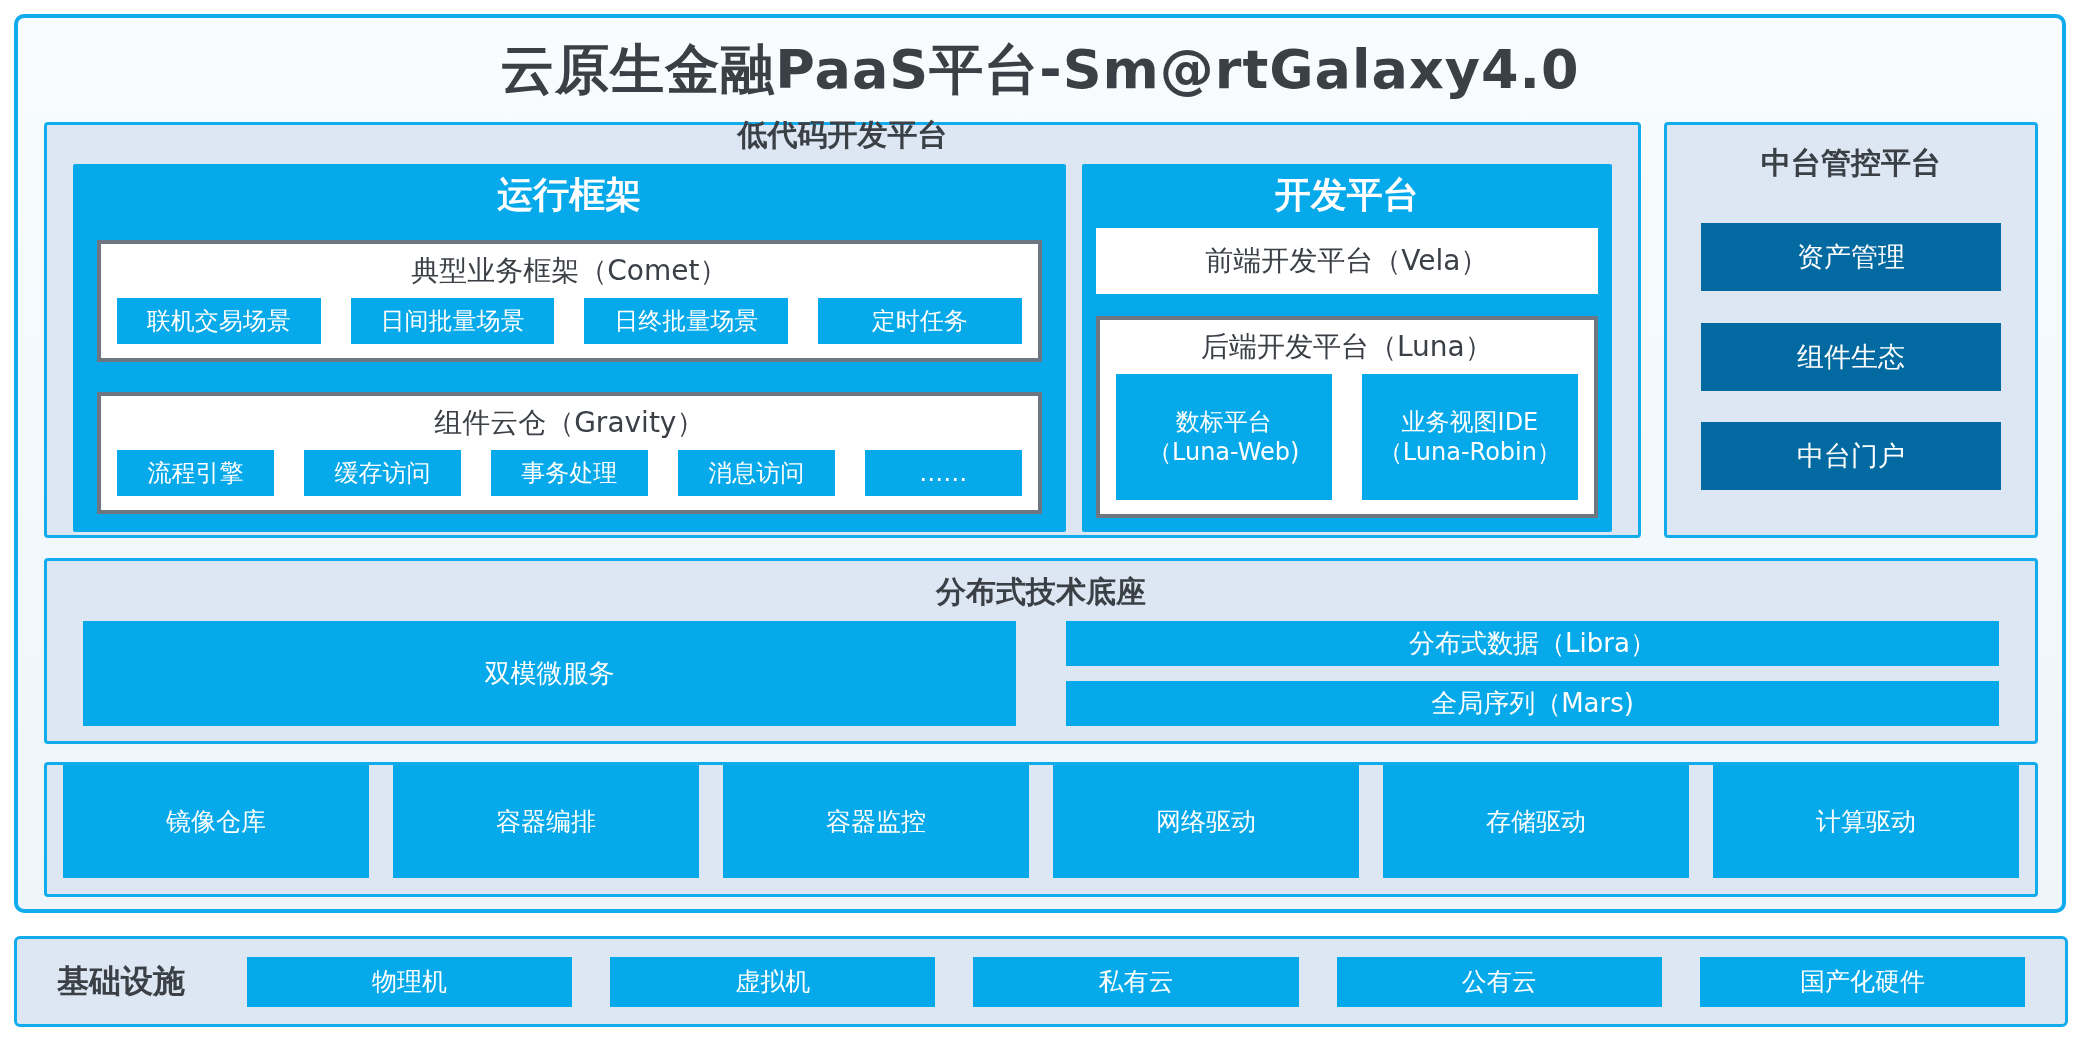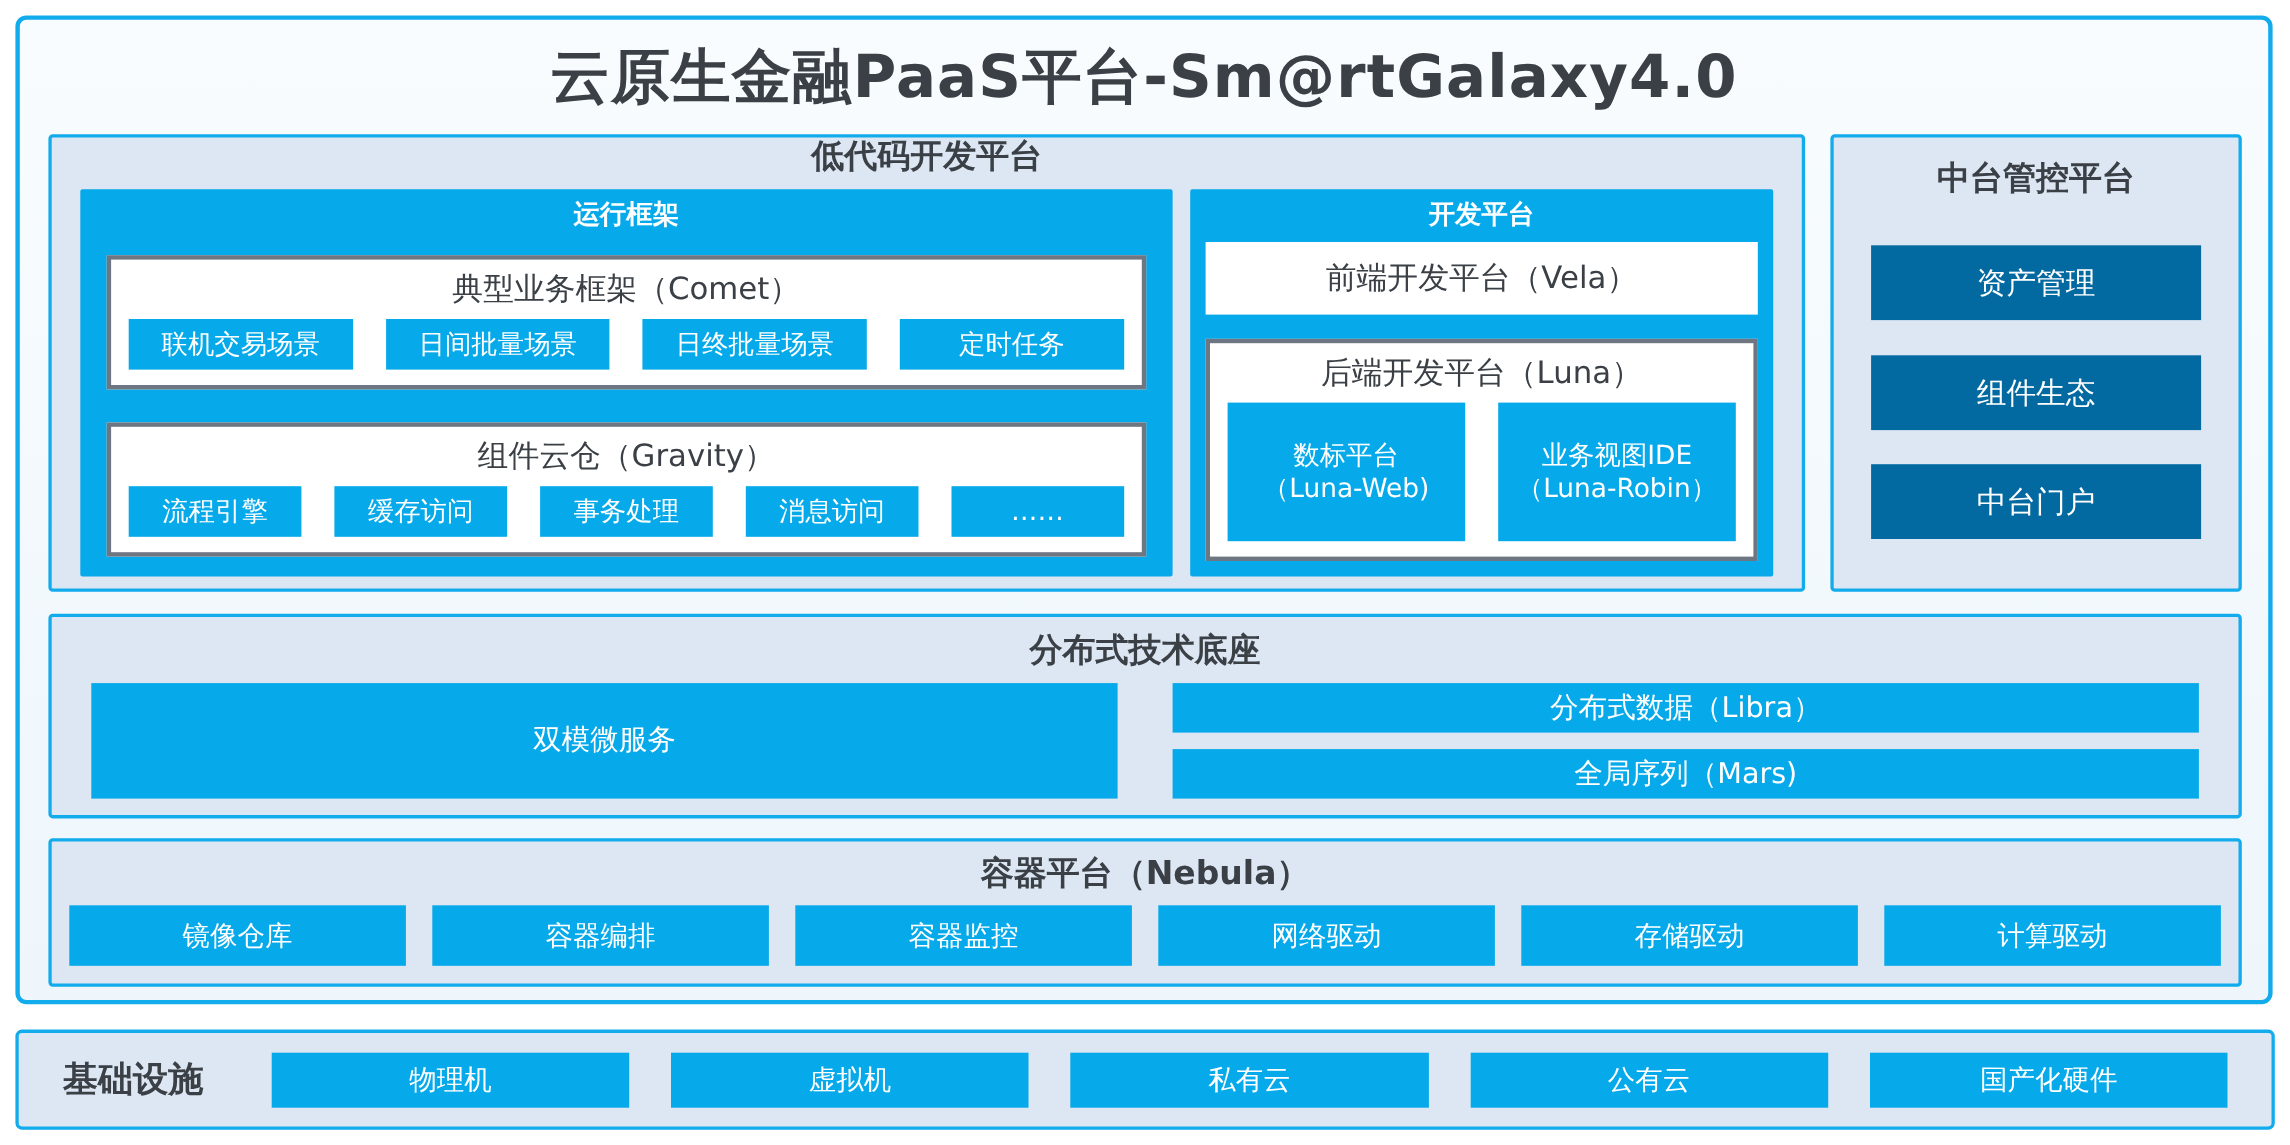--- a/index.html
+++ b/index.html
@@ -37,21 +37,21 @@
   .lowcode { flex:1; display:flex; flex-direction:column; }
   .lowcode-body { flex:1; display:flex; gap:16px; padding:0 26px 24px; }
 
   .blue-panel {
     background:#06a9e9; border-radius:2px; display:flex; flex-direction:column;
     min-width:0;
   }
   .runtime { flex:655; }
   .dev { flex:350; }
   .blue-title {
-    text-align:center; color:#ffffff; font-weight:700; font-size:24px;
+    text-align:center; color:#ffffff; font-weight:700; font-size:36px;
     padding:9px 0 11px; line-height:1.2;
   }
 
   .framed {
     box-sizing:border-box; background:#ffffff; border:4px solid #6e7682;
     display:flex; flex-direction:column; padding:5px 16px 14px; flex:1;
   }
   .runtime .framed { margin:12px 24px 18px; }
   .framed-title {
     text-align:center; font-size:28px; font-weight:500; color:#3b4046;
@@ -202,21 +202,20 @@
           <span>双模微服务</span>
         </div>
         <div class="dist-col">
           <div class="dist-chip">分布式数据（Libra）</div>
           <div class="dist-chip">全局序列（Mars)</div>
         </div>
       </div>
     </div>
 
     <div class="panel containerp">
-      <div class="panel-title">容器平台（Nebula）</div>
       <div class="chip-row">
         <div class="chip">镜像仓库</div>
         <div class="chip">容器编排</div>
         <div class="chip">容器监控</div>
         <div class="chip">网络驱动</div>
         <div class="chip">存储驱动</div>
         <div class="chip">计算驱动</div>
       </div>
     </div>
 

